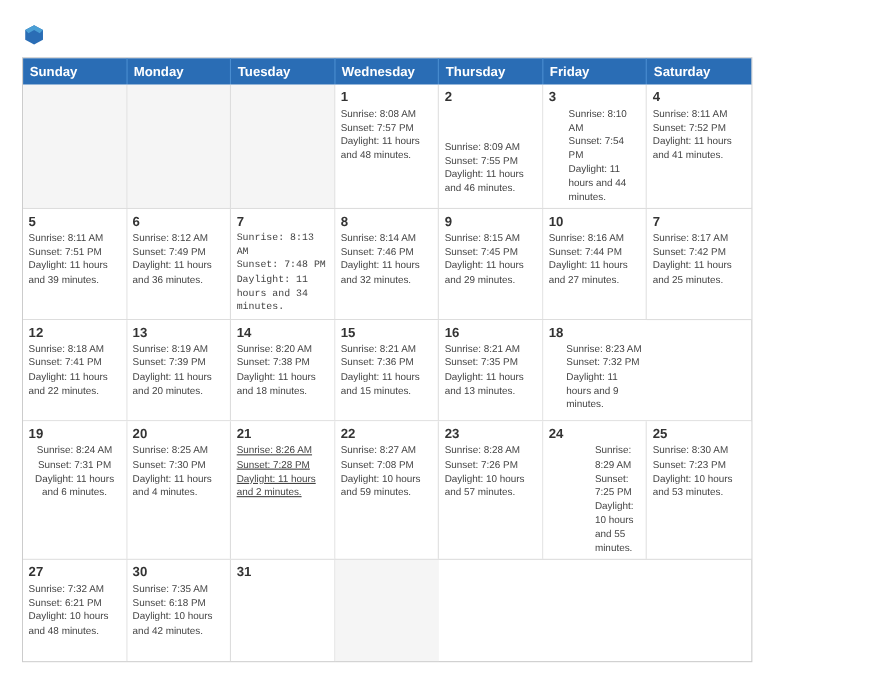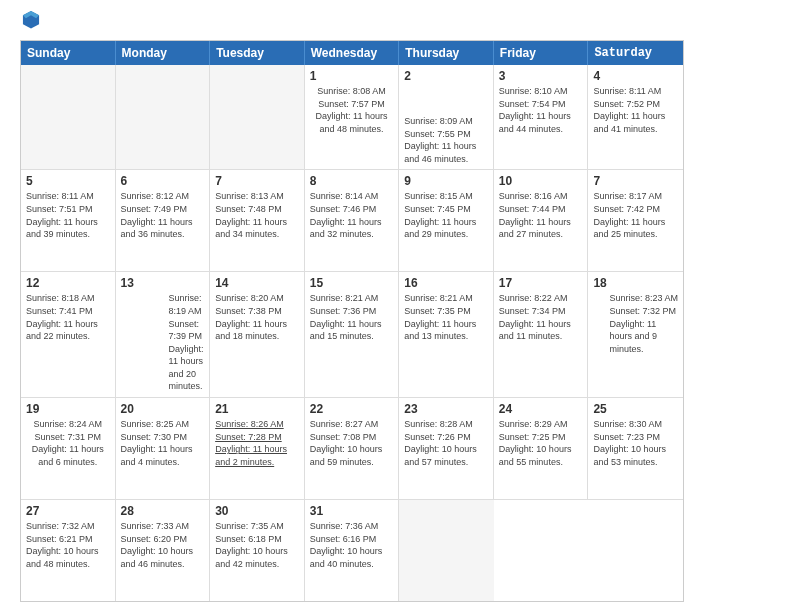--- a/index.html
+++ b/index.html
@@ -6,21 +6,21 @@
     body {
       width: 792px;
       height: 612px;
       font-family: Arial, sans-serif;
       background: #fff;
       overflow: hidden;
     }
     .page {
       width: 704px;
       height: 612px;
-      padding: 8px 20px 10px 20px;
+      padding: 20px 20px 10px 20px;
       display: flex;
       flex-direction: column;
     }
     .header {
       display: flex;
       align-items: flex-start;
       justify-content: space-between;
       margin-bottom: 10px;
     }
     .logo {
@@ -74,21 +74,20 @@
     .cal-header-cell {
       color: #fff;
       font-size: 12px;
       font-weight: bold;
       padding: 5px 6px;
       text-align: left;
       border-right: 1px solid #4a8dd0;
     }
     .cal-header-cell:last-child {
       border-right: none;
-      font-family: Liberation Mono, monospace;
     }
     .cal-body {
       display: flex;
       flex-direction: column;
       flex: 1;
     }
     .cal-row {
       display: grid;
       grid-template-columns: repeat(7, 1fr);
       flex: 1;
@@ -155,33 +154,33 @@
         <div class="cal-header-cell">Friday</div>
         <div class="cal-header-cell">Saturday</div>
       </div>
     <div class="cal-body">
     <div class="cal-row">
           <div class="cal-cell empty"></div>
           <div class="cal-cell empty"></div>
           <div class="cal-cell empty"></div>
           <div class="cal-cell">
             <span class="day-number">1</span>
-            <div class="day-info" style="white-space: pre-line; text-align: center;">Sunrise: 8:08 AM
+            <div class="day-info" style="white-space: pre-line;">Sunrise: 8:08 AM
 Sunset: 7:57 PM
 Daylight: 11 hours and 48 minutes.</div>
           </div>
           <div class="cal-cell">
             <span class="day-number">2</span>
             <div class="day-info" style="white-space: pre-line; margin-top: 32px;">Sunrise: 8:09 AM
 Sunset: 7:55 PM
 Daylight: 11 hours and 46 minutes.</div>
           </div>
           <div class="cal-cell">
             <span class="day-number">3</span>
-            <div class="day-info" style="white-space: pre-line;">Sunrise: 8:10 AM
+            <div class="day-info" style="white-space: pre-line; margin-left: 18px;">Sunrise: 8:10 AM
 Sunset: 7:54 PM
 Daylight: 11 hours and 44 minutes.</div>
           </div>
           <div class="cal-cell">
             <span class="day-number">4</span>
             <div class="day-info" style="white-space: pre-line;">Sunrise: 8:11 AM
 Sunset: 7:52 PM
 Daylight: 11 hours and 41 minutes.</div>
           </div>
         </div>
@@ -193,21 +192,21 @@
 Daylight: 11 hours and 39 minutes.</div>
           </div>
           <div class="cal-cell">
             <span class="day-number">6</span>
             <div class="day-info" style="white-space: pre-line;">Sunrise: 8:12 AM
 Sunset: 7:49 PM
 Daylight: 11 hours and 36 minutes.</div>
           </div>
           <div class="cal-cell">
             <span class="day-number">7</span>
-            <div class="day-info" style="white-space: pre-line;">Sunrise: 8:13 AM
+            <div class="day-info" style="white-space: pre-line; font-family: Liberation Mono, monospace;">Sunrise: 8:13 AM
 Sunset: 7:48 PM
 Daylight: 11 hours and 34 minutes.</div>
           </div>
           <div class="cal-cell">
             <span class="day-number">8</span>
             <div class="day-info" style="white-space: pre-line;">Sunrise: 8:14 AM
 Sunset: 7:46 PM
 Daylight: 11 hours and 32 minutes.</div>
           </div>
           <div class="cal-cell">
@@ -231,21 +230,21 @@
         </div>
         <div class="cal-row">
           <div class="cal-cell">
             <span class="day-number">12</span>
             <div class="day-info" style="white-space: pre-line;">Sunrise: 8:18 AM
 Sunset: 7:41 PM
 Daylight: 11 hours and 22 minutes.</div>
           </div>
           <div class="cal-cell">
             <span class="day-number">13</span>
-            <div class="day-info" style="white-space: pre-line; margin-left: 48px;">Sunrise: 8:19 AM
+            <div class="day-info" style="white-space: pre-line;">Sunrise: 8:19 AM
 Sunset: 7:39 PM
 Daylight: 11 hours and 20 minutes.</div>
           </div>
           <div class="cal-cell">
             <span class="day-number">14</span>
             <div class="day-info" style="white-space: pre-line;">Sunrise: 8:20 AM
 Sunset: 7:38 PM
 Daylight: 11 hours and 18 minutes.</div>
           </div>
           <div class="cal-cell">
@@ -254,26 +253,20 @@
 Sunset: 7:36 PM
 Daylight: 11 hours and 15 minutes.</div>
           </div>
           <div class="cal-cell">
             <span class="day-number">16</span>
             <div class="day-info" style="white-space: pre-line;">Sunrise: 8:21 AM
 Sunset: 7:35 PM
 Daylight: 11 hours and 13 minutes.</div>
           </div>
           <div class="cal-cell">
-            <span class="day-number">17</span>
-            <div class="day-info" style="white-space: pre-line;">Sunrise: 8:22 AM
-Sunset: 7:34 PM
-Daylight: 11 hours and 11 minutes.</div>
-          </div>
-          <div class="cal-cell">
             <span class="day-number">18</span>
             <div class="day-info" style="white-space: pre-line; margin-left: 16px;">Sunrise: 8:23 AM
 Sunset: 7:32 PM
 Daylight: 11 hours and 9 minutes.</div>
           </div>
         </div>
         <div class="cal-row">
           <div class="cal-cell">
             <span class="day-number">19</span>
             <div class="day-info" style="white-space: pre-line; text-align: center;">Sunrise: 8:24 AM
@@ -299,53 +292,44 @@
 Daylight: 10 hours and 59 minutes.</div>
           </div>
           <div class="cal-cell">
             <span class="day-number">23</span>
             <div class="day-info" style="white-space: pre-line;">Sunrise: 8:28 AM
 Sunset: 7:26 PM
 Daylight: 10 hours and 57 minutes.</div>
           </div>
           <div class="cal-cell">
             <span class="day-number">24</span>
-            <div class="day-info" style="white-space: pre-line;">Sunrise: 8:29 AM
+            <div class="day-info" style="white-space: pre-line; margin-left: 42px;">Sunrise: 8:29 AM
 Sunset: 7:25 PM
 Daylight: 10 hours and 55 minutes.</div>
           </div>
           <div class="cal-cell">
             <span class="day-number">25</span>
             <div class="day-info" style="white-space: pre-line;">Sunrise: 8:30 AM
 Sunset: 7:23 PM
 Daylight: 10 hours and 53 minutes.</div>
           </div>
         </div>
         <div class="cal-row">
           <div class="cal-cell">
             <span class="day-number">27</span>
             <div class="day-info" style="white-space: pre-line;">Sunrise: 7:32 AM
 Sunset: 6:21 PM
 Daylight: 10 hours and 48 minutes.</div>
           </div>
           <div class="cal-cell">
-            <span class="day-number">28</span>
-            <div class="day-info" style="white-space: pre-line;">Sunrise: 7:33 AM
-Sunset: 6:20 PM
-Daylight: 10 hours and 46 minutes.</div>
-          </div>
-          <div class="cal-cell">
             <span class="day-number">30</span>
             <div class="day-info" style="white-space: pre-line;">Sunrise: 7:35 AM
 Sunset: 6:18 PM
 Daylight: 10 hours and 42 minutes.</div>
           </div>
           <div class="cal-cell">
             <span class="day-number">31</span>
-            <div class="day-info" style="white-space: pre-line;">Sunrise: 7:36 AM
-Sunset: 6:16 PM
-Daylight: 10 hours and 40 minutes.</div>
           </div>
           <div class="cal-cell empty"></div>
         </div>
       </div>
   </div>
 </div>
 
 </body></html>

